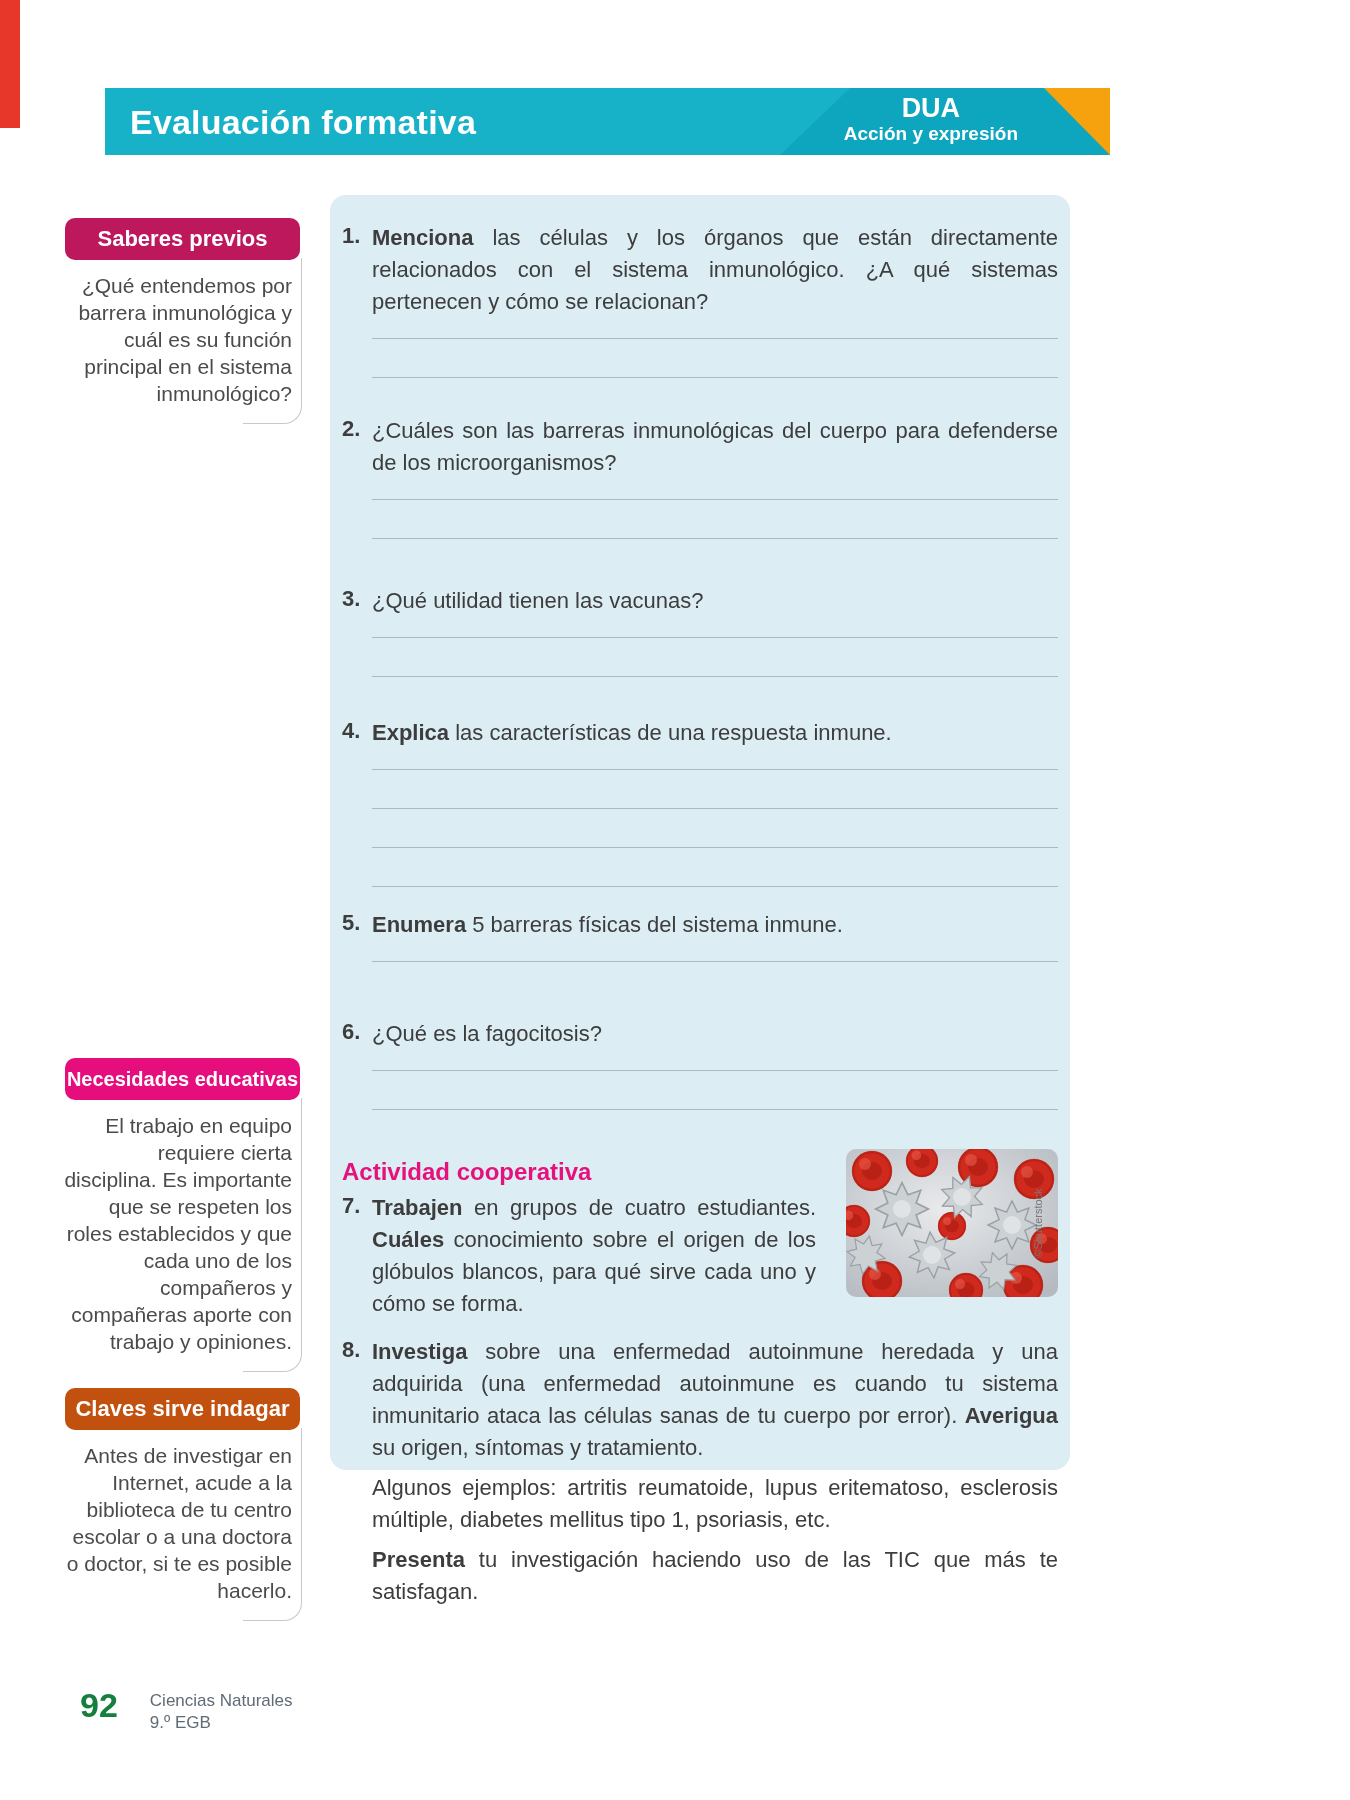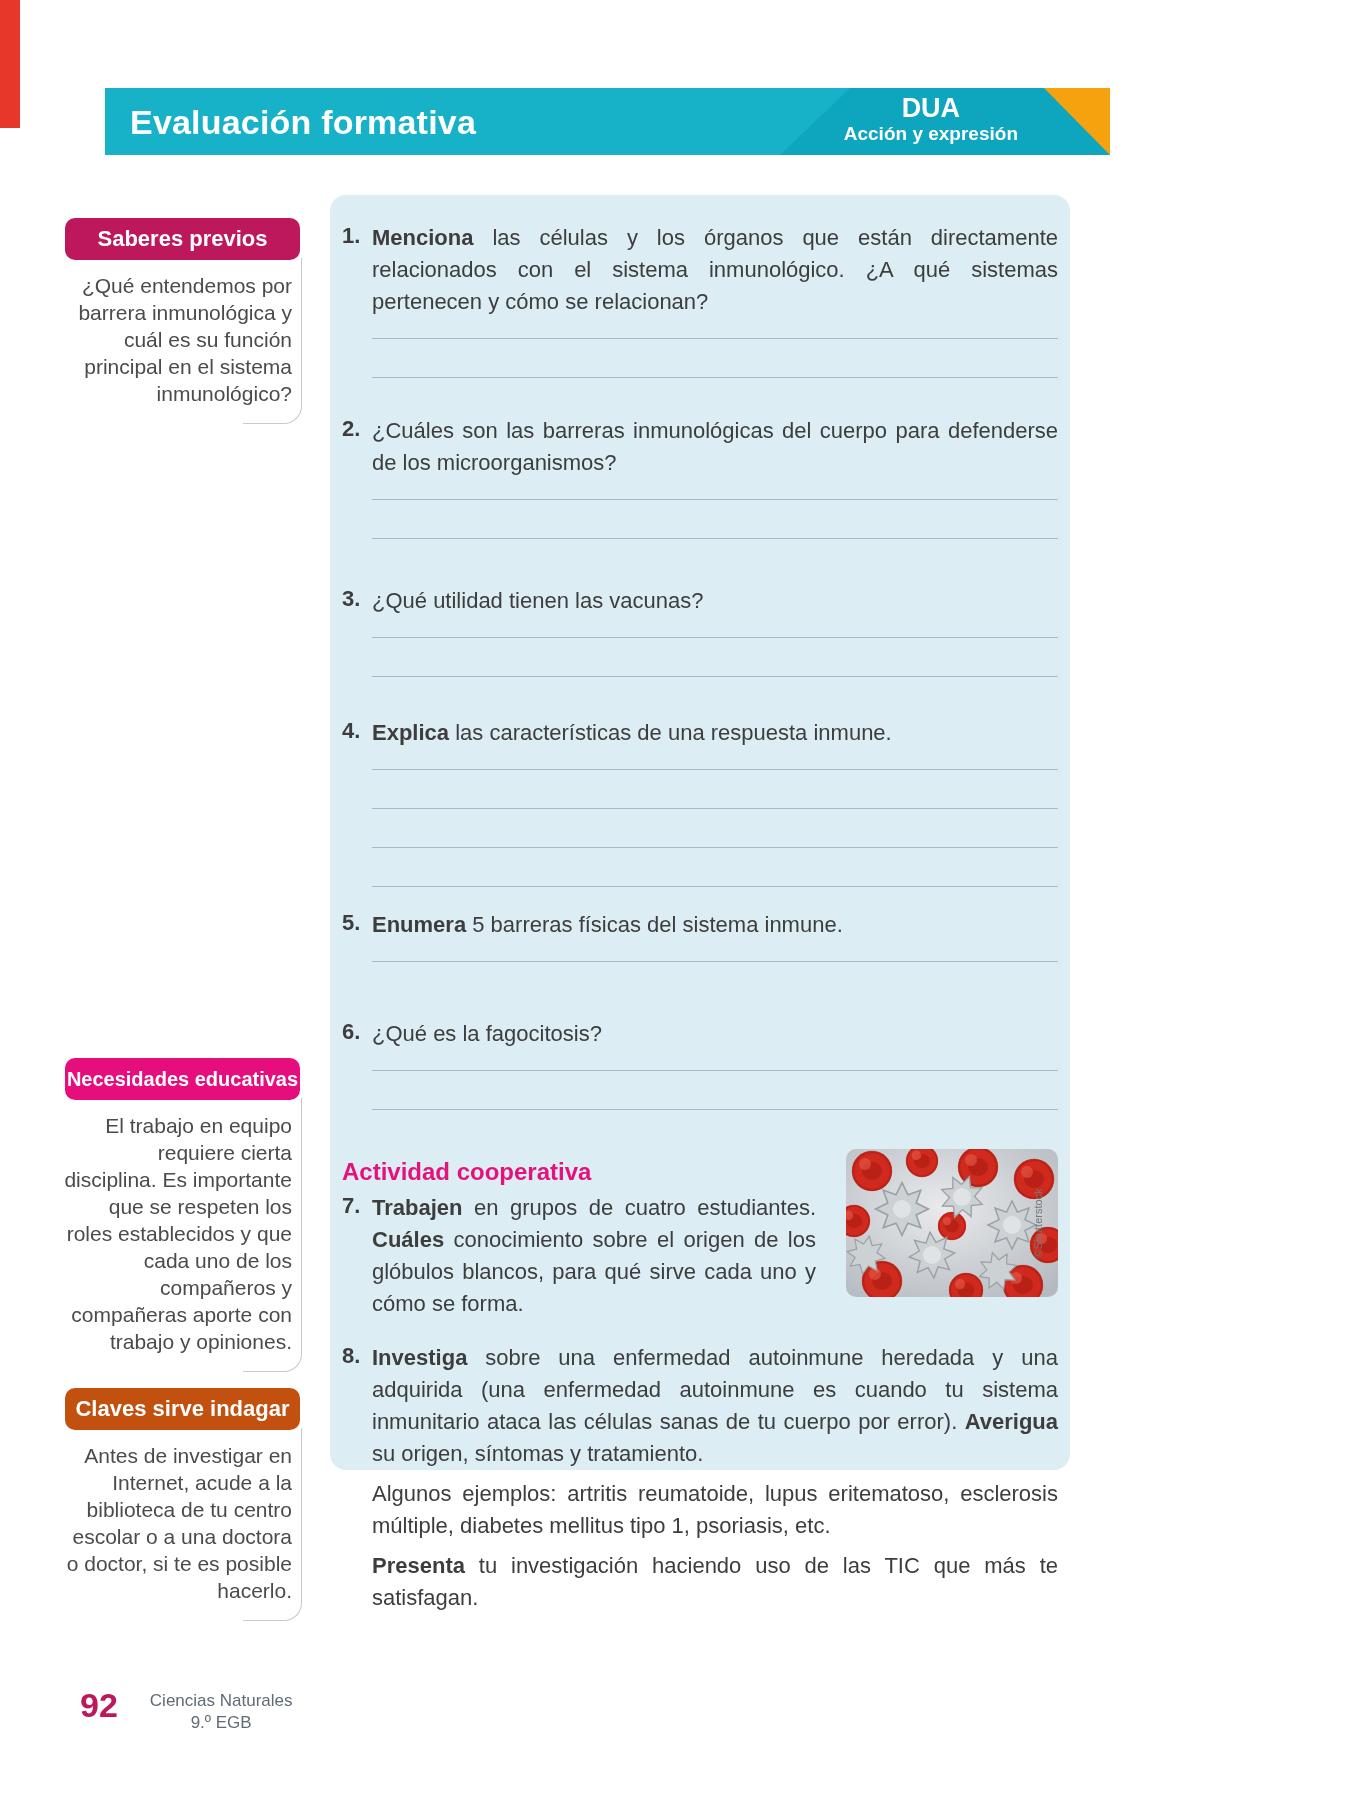--- a/index.html
+++ b/index.html
@@ -42,33 +42,33 @@
   .q{display:flex;}
   .qnum{width:30px;flex:none;font-weight:700;font-size:22px;line-height:28px;}
   .qtext{flex:1;margin:0;font-size:22px;line-height:32px;text-align:justify;}
   .qtext b{font-weight:700;}
   .answers{margin-left:30px;}
   .aline{height:38px;border-bottom:1.5px solid #a3bcc8;}
   .aline:first-child{height:20px;}
   .g37{margin-bottom:37px}.g46{margin-bottom:46px}.g40{margin-bottom:40px}
   .g22{margin-bottom:22px}.g56{margin-bottom:56px}.g48{margin-bottom:48px}
   .pink{margin:0 0 6px 0;font-size:24px;font-weight:700;color:#e5117d;}
-  .coop{position:relative;padding-right:242px;margin-bottom:22px;}
+  .coop{position:relative;padding-right:242px;margin-bottom:16px;}
   .photo-wrap{position:absolute;right:0;top:-9px;width:212px;height:148px;}
   .photo{width:212px;height:148px;border-radius:10px;overflow:hidden;margin:0;}
   .photo svg{display:block;}
   .credit{position:absolute;right:-14px;top:50%;transform:translateY(-50%) rotate(-90deg);
           font-size:11px;color:#777;white-space:nowrap;}
   .q8body{flex:1;}
   .q8body p{margin:0 0 8px 0;}
 
   
   .footer{position:absolute;left:80px;top:1688px;display:flex;align-items:flex-start;}
-  .pagenum{font-size:34px;font-weight:700;color:#be185d;line-height:1;}
-  .meta{margin-left:32px;font-size:17px;color:#5f6b76;line-height:1.3;margin-top:2px;text-align:center;}
+  .pagenum{font-size:34px;font-weight:700;color:#15803d;line-height:1;}
+  .meta{margin-left:32px;font-size:17px;color:#5f6b76;line-height:1.3;margin-top:2px;}
 </style>
 </head>
 <body>
 
 <div class="page">
 
   <div class="red-strip"></div>
 
   <header class="band">
     <div class="dua-dark"></div>

